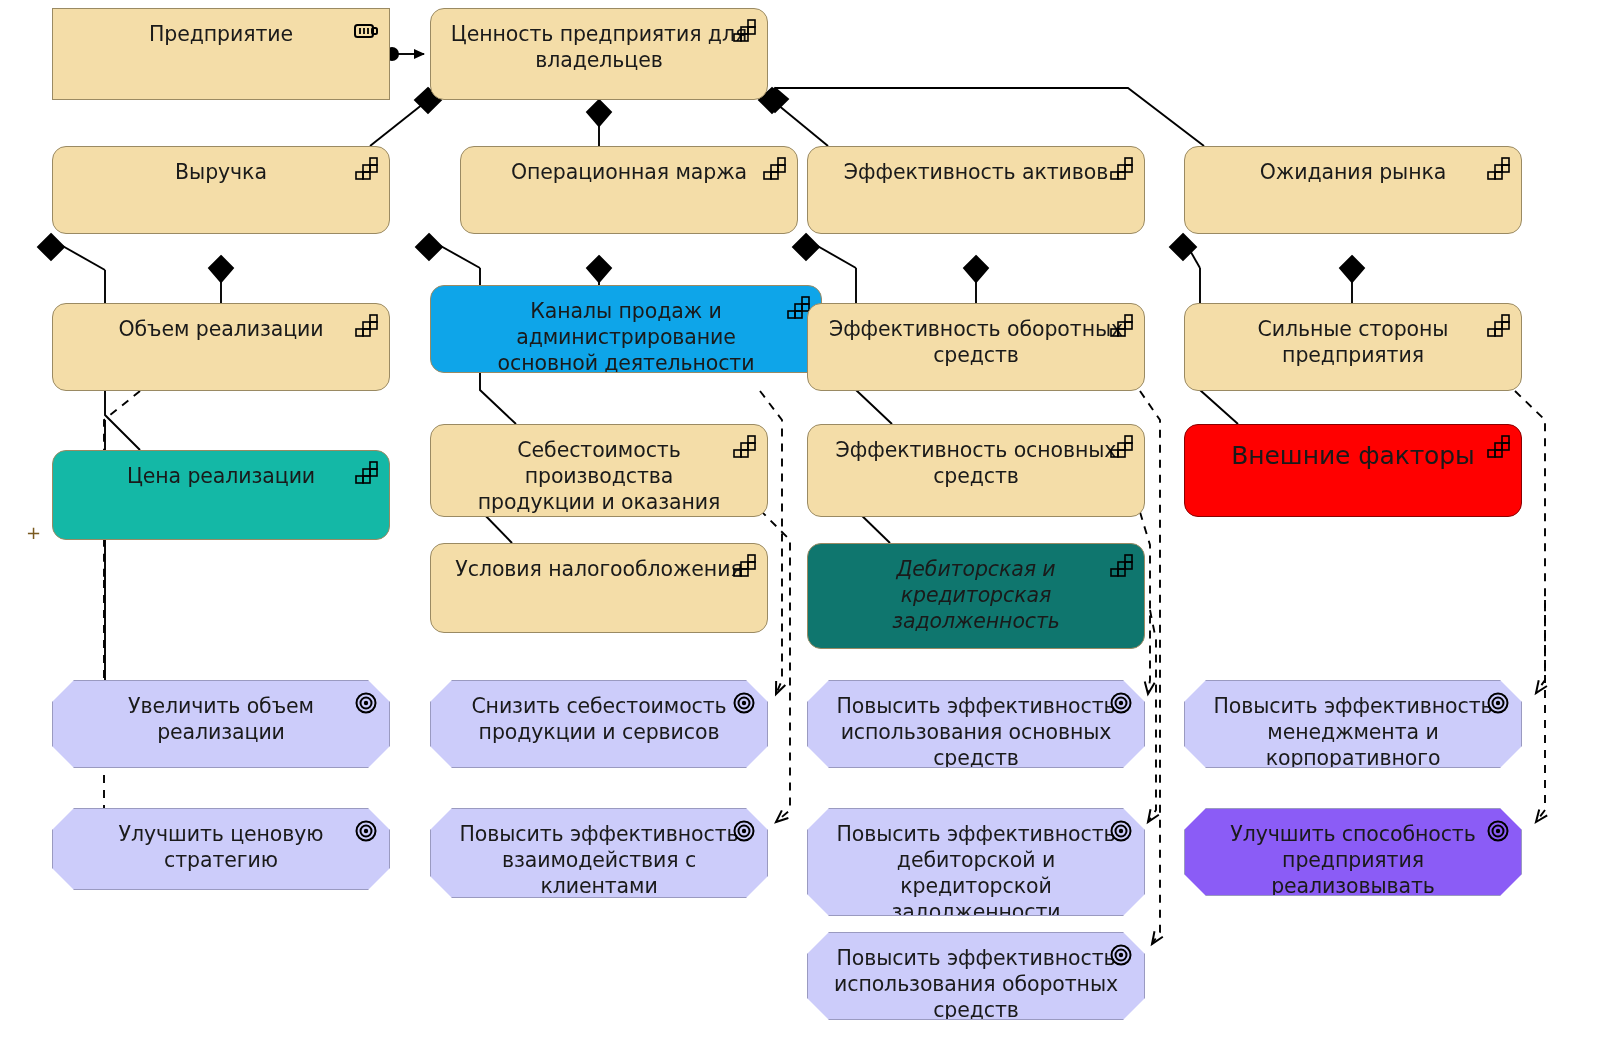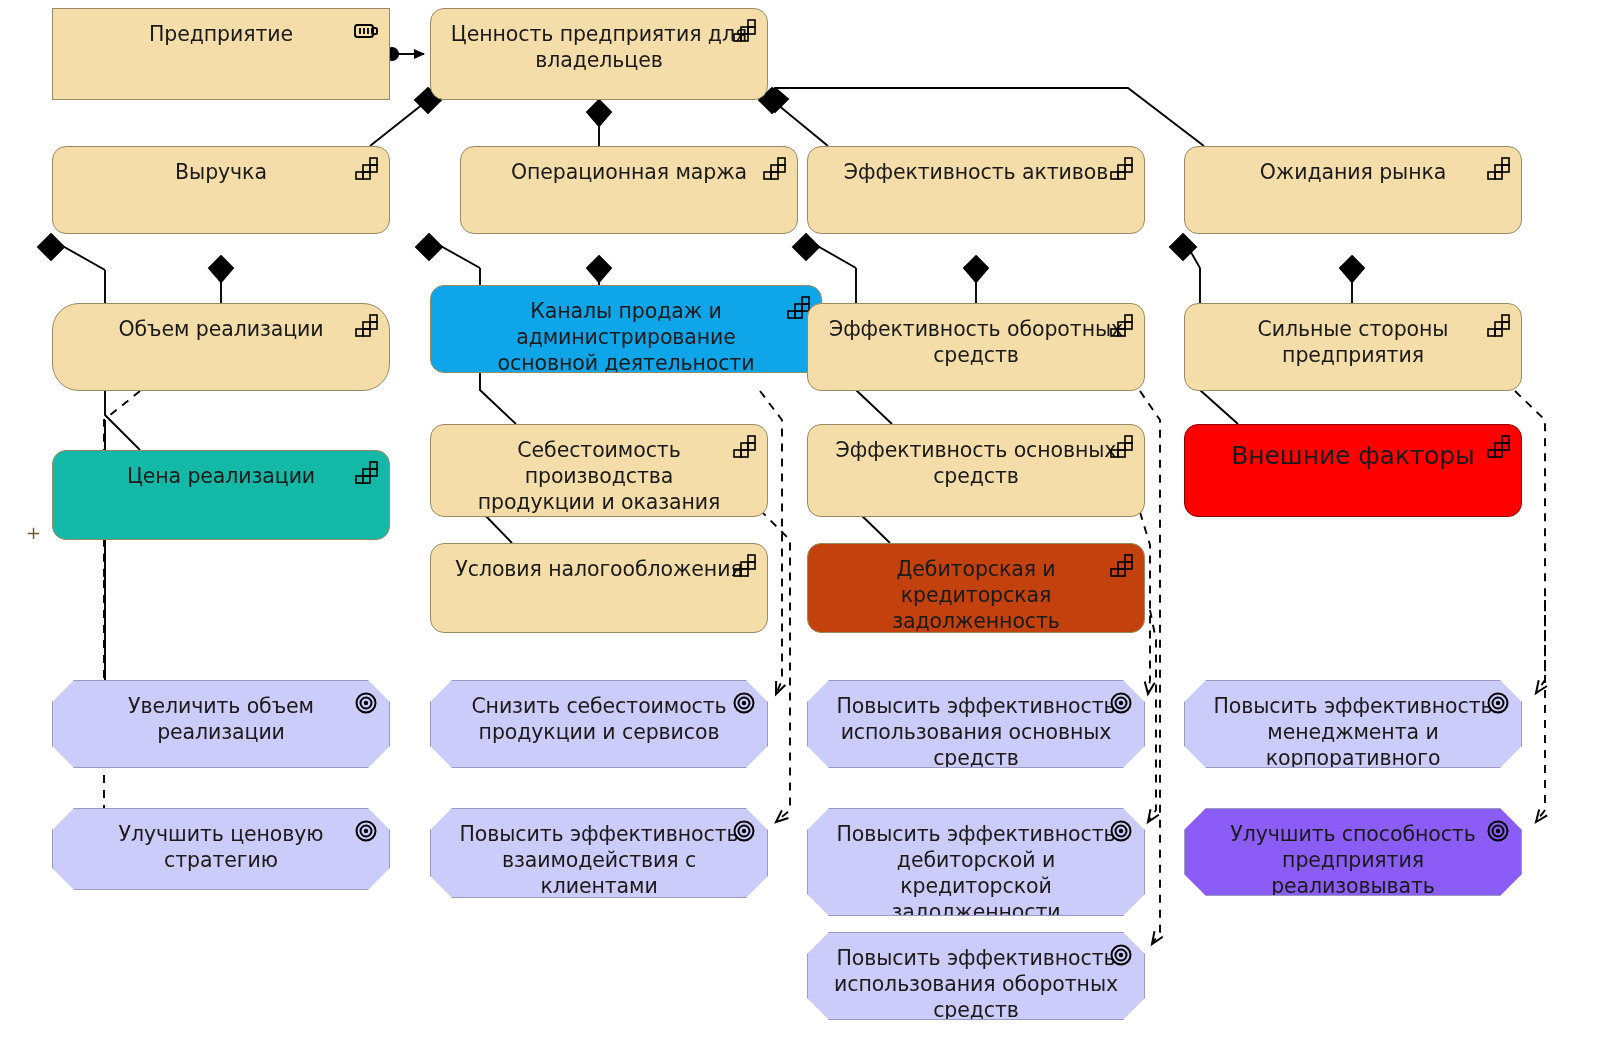--- a/index.html
+++ b/index.html
@@ -303,21 +303,21 @@
             <g fill="none" stroke="#000" stroke-width="1.6">
               <rect x="3" y="15" width="7" height="7"></rect>
               <rect x="10" y="15" width="7" height="7"></rect>
               <rect x="10" y="8" width="7" height="7"></rect>
               <rect x="17" y="8" width="7" height="7"></rect>
               <rect x="17" y="1" width="7" height="7"></rect>
             </g>
           </svg>
         </div>
       </div>
-      <div class="node n-driver" style="left: 52px; top: 303px; width: 338px; height: 88px; background: rgb(244, 221, 168); border-radius: 27px;">
+      <div class="node n-driver" style="left: 52px; top: 303px; width: 338px; height: 88px; background: rgb(244, 221, 168);">
         <div class="label">Объем реализации</div>
         <div class="badge">
           <svg viewBox="0 0 26 24" width="26" height="24">
             <g fill="none" stroke="#000" stroke-width="1.6">
               <rect x="3" y="15" width="7" height="7"></rect>
               <rect x="10" y="15" width="7" height="7"></rect>
               <rect x="10" y="8" width="7" height="7"></rect>
               <rect x="17" y="8" width="7" height="7"></rect>
               <rect x="17" y="1" width="7" height="7"></rect>
             </g>
@@ -436,21 +436,21 @@
             <g fill="none" stroke="#000" stroke-width="1.6">
               <rect x="3" y="15" width="7" height="7"></rect>
               <rect x="10" y="15" width="7" height="7"></rect>
               <rect x="10" y="8" width="7" height="7"></rect>
               <rect x="17" y="8" width="7" height="7"></rect>
               <rect x="17" y="1" width="7" height="7"></rect>
             </g>
           </svg>
         </div>
       </div>
-      <div class="node n-driver" style="left: 807px; top: 543px; width: 338px; height: 90px; background: #c2410c;">
+      <div class="node n-driver" style="left: 807px; top: 543px; width: 338px; height: 106px; background: #0f766e; font-style: italic;">
         <div class="label">Дебиторская и кредиторская
 задолженность</div>
         <div class="badge">
           <svg viewBox="0 0 26 24" width="26" height="24">
             <g fill="none" stroke="#000" stroke-width="1.6">
               <rect x="3" y="15" width="7" height="7"></rect>
               <rect x="10" y="15" width="7" height="7"></rect>
               <rect x="10" y="8" width="7" height="7"></rect>
               <rect x="17" y="8" width="7" height="7"></rect>
               <rect x="17" y="1" width="7" height="7"></rect>

